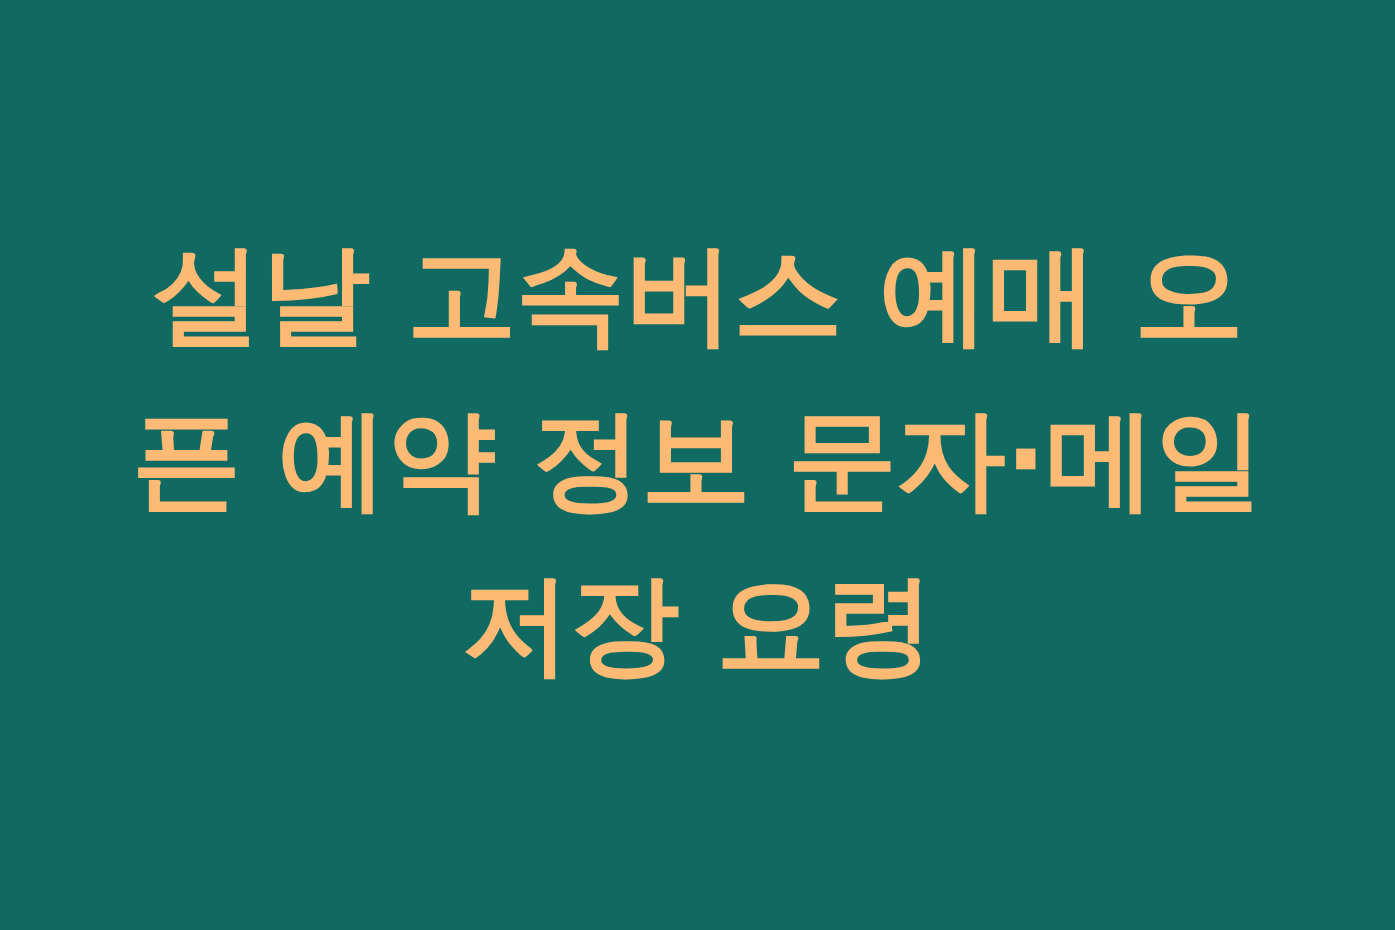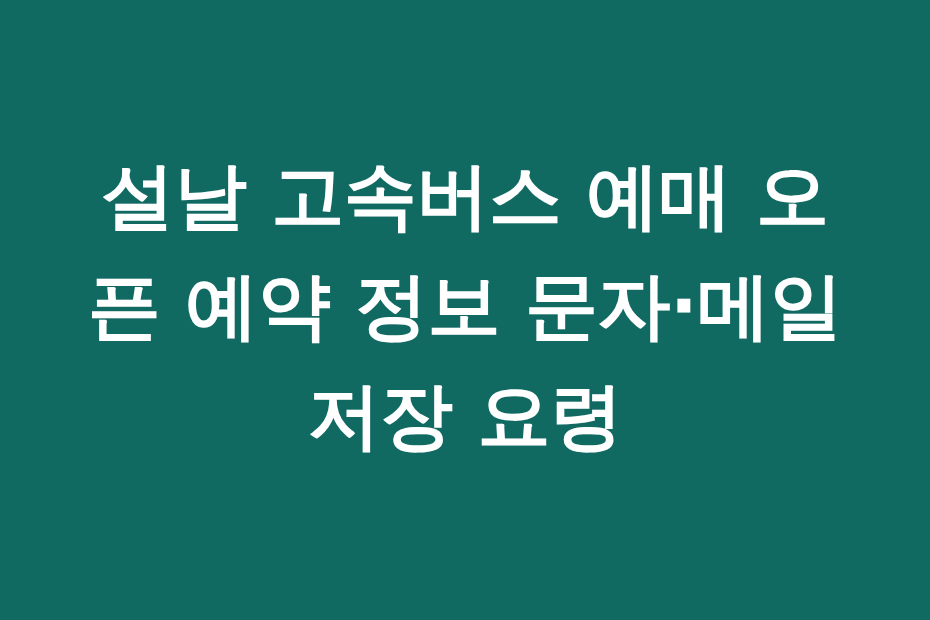--- a/index.html
+++ b/index.html
@@ -44,19 +44,19 @@
     -webkit-font-smoothing: antialiased;
   }
 </style>
 </head>
 <body>
 
 <div class="thumbnail-card" style="background: rgb(16, 106, 98);">
 
   <div class="headline-block">
 
-    <h1 class="headline" style="color: #ffffff;">설날 고속버스 예매 오
+    <h1 class="headline" style="color: #fdba74;">설날 고속버스 예매 오
 픈 예약 정보 문자·메일
 저장 요령</h1>
 
   </div>
 
 </div>
 
 </body></html>

